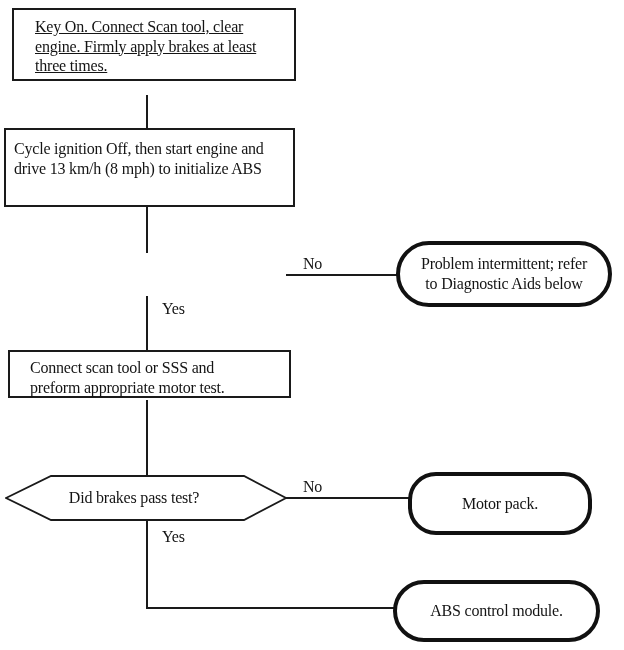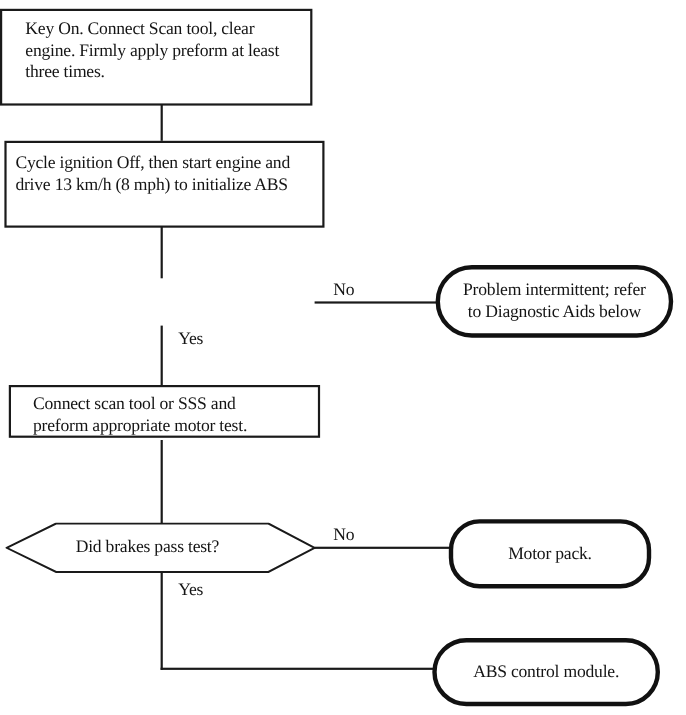--- a/index.html
+++ b/index.html
@@ -61,23 +61,23 @@
     position: absolute;
     font-size: 16px;
     letter-spacing: -0.2px;
   }
 </style>
 </head>
 <body>
 
 <div class="canvas">
 
-  <div class="process" style="left:0; top:8px; width:284px; height:88px; padding:7px 4px 0 21px;">
+  <div class="process" style="left:12px; top:8px; width:284px; height:73px; padding:7px 4px 0 21px;text-decoration:underline;">
     <div class="tline">Key On. Connect Scan tool, clear</div>
-    <div class="tline">engine. Firmly apply preform at least</div>
+    <div class="tline">engine. Firmly apply brakes at least</div>
     <div class="tline">three times.</div>
   </div>
 
   <div class="conn" style="left:146px; top:95px; width:2px; height:34px;"></div>
 
   <div class="process" style="left:4px; top:128px; width:291px; height:79px; padding:9px 2px 0 8px;">
     <div class="tline">Cycle ignition Off, then start engine and</div>
     <div class="tline">drive 13 km/h (8 mph) to initialize ABS</div>
   </div>
 

